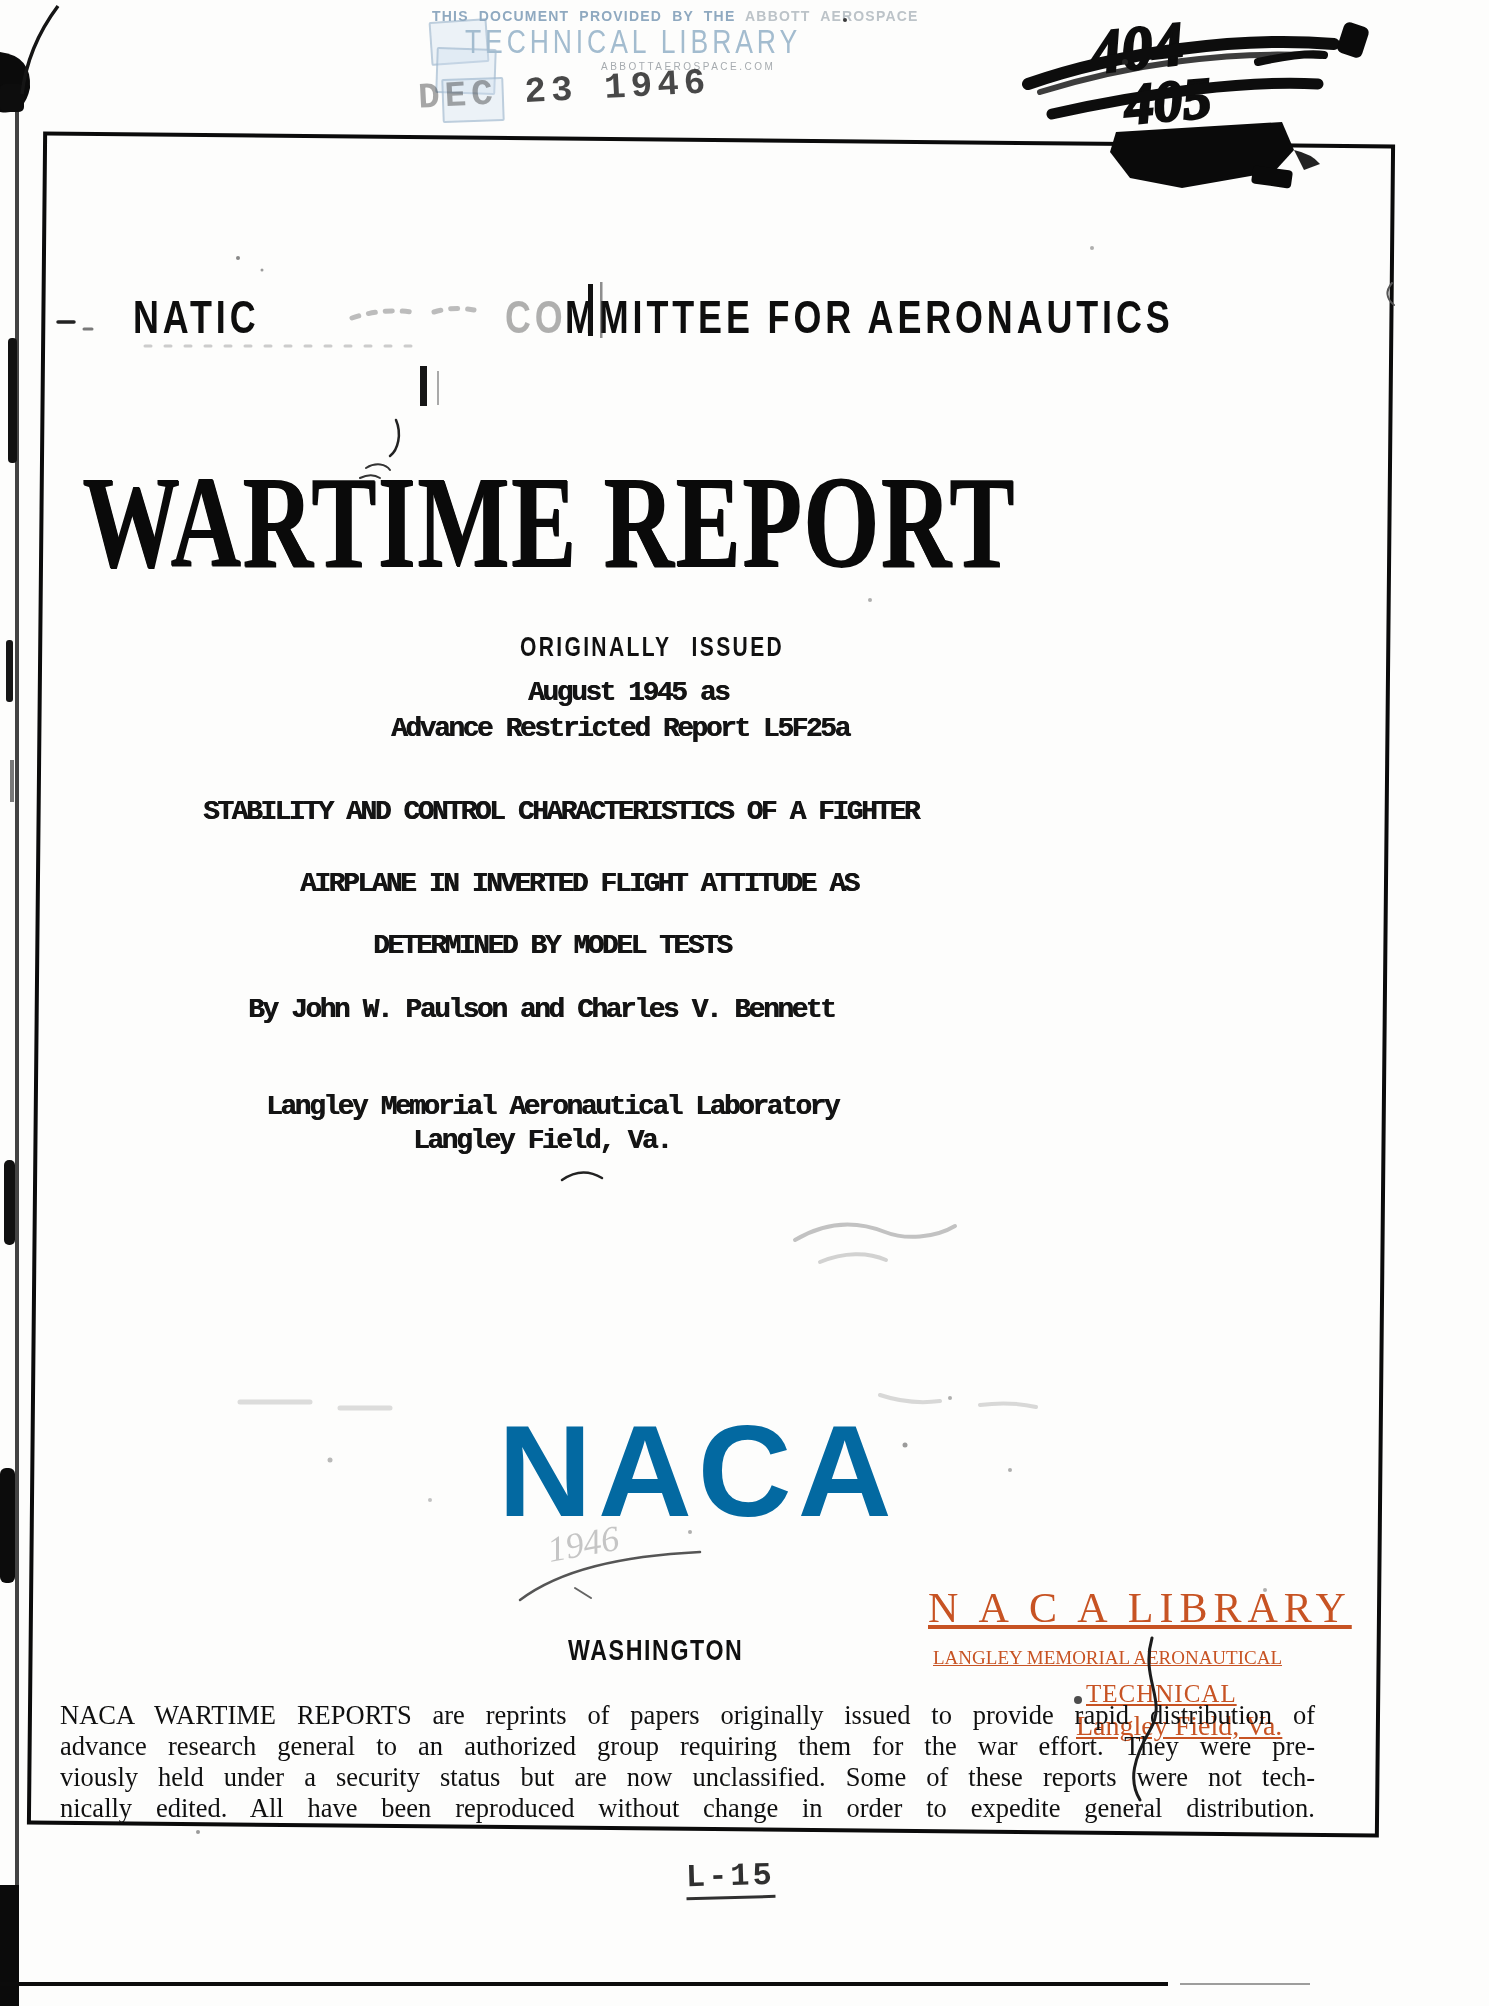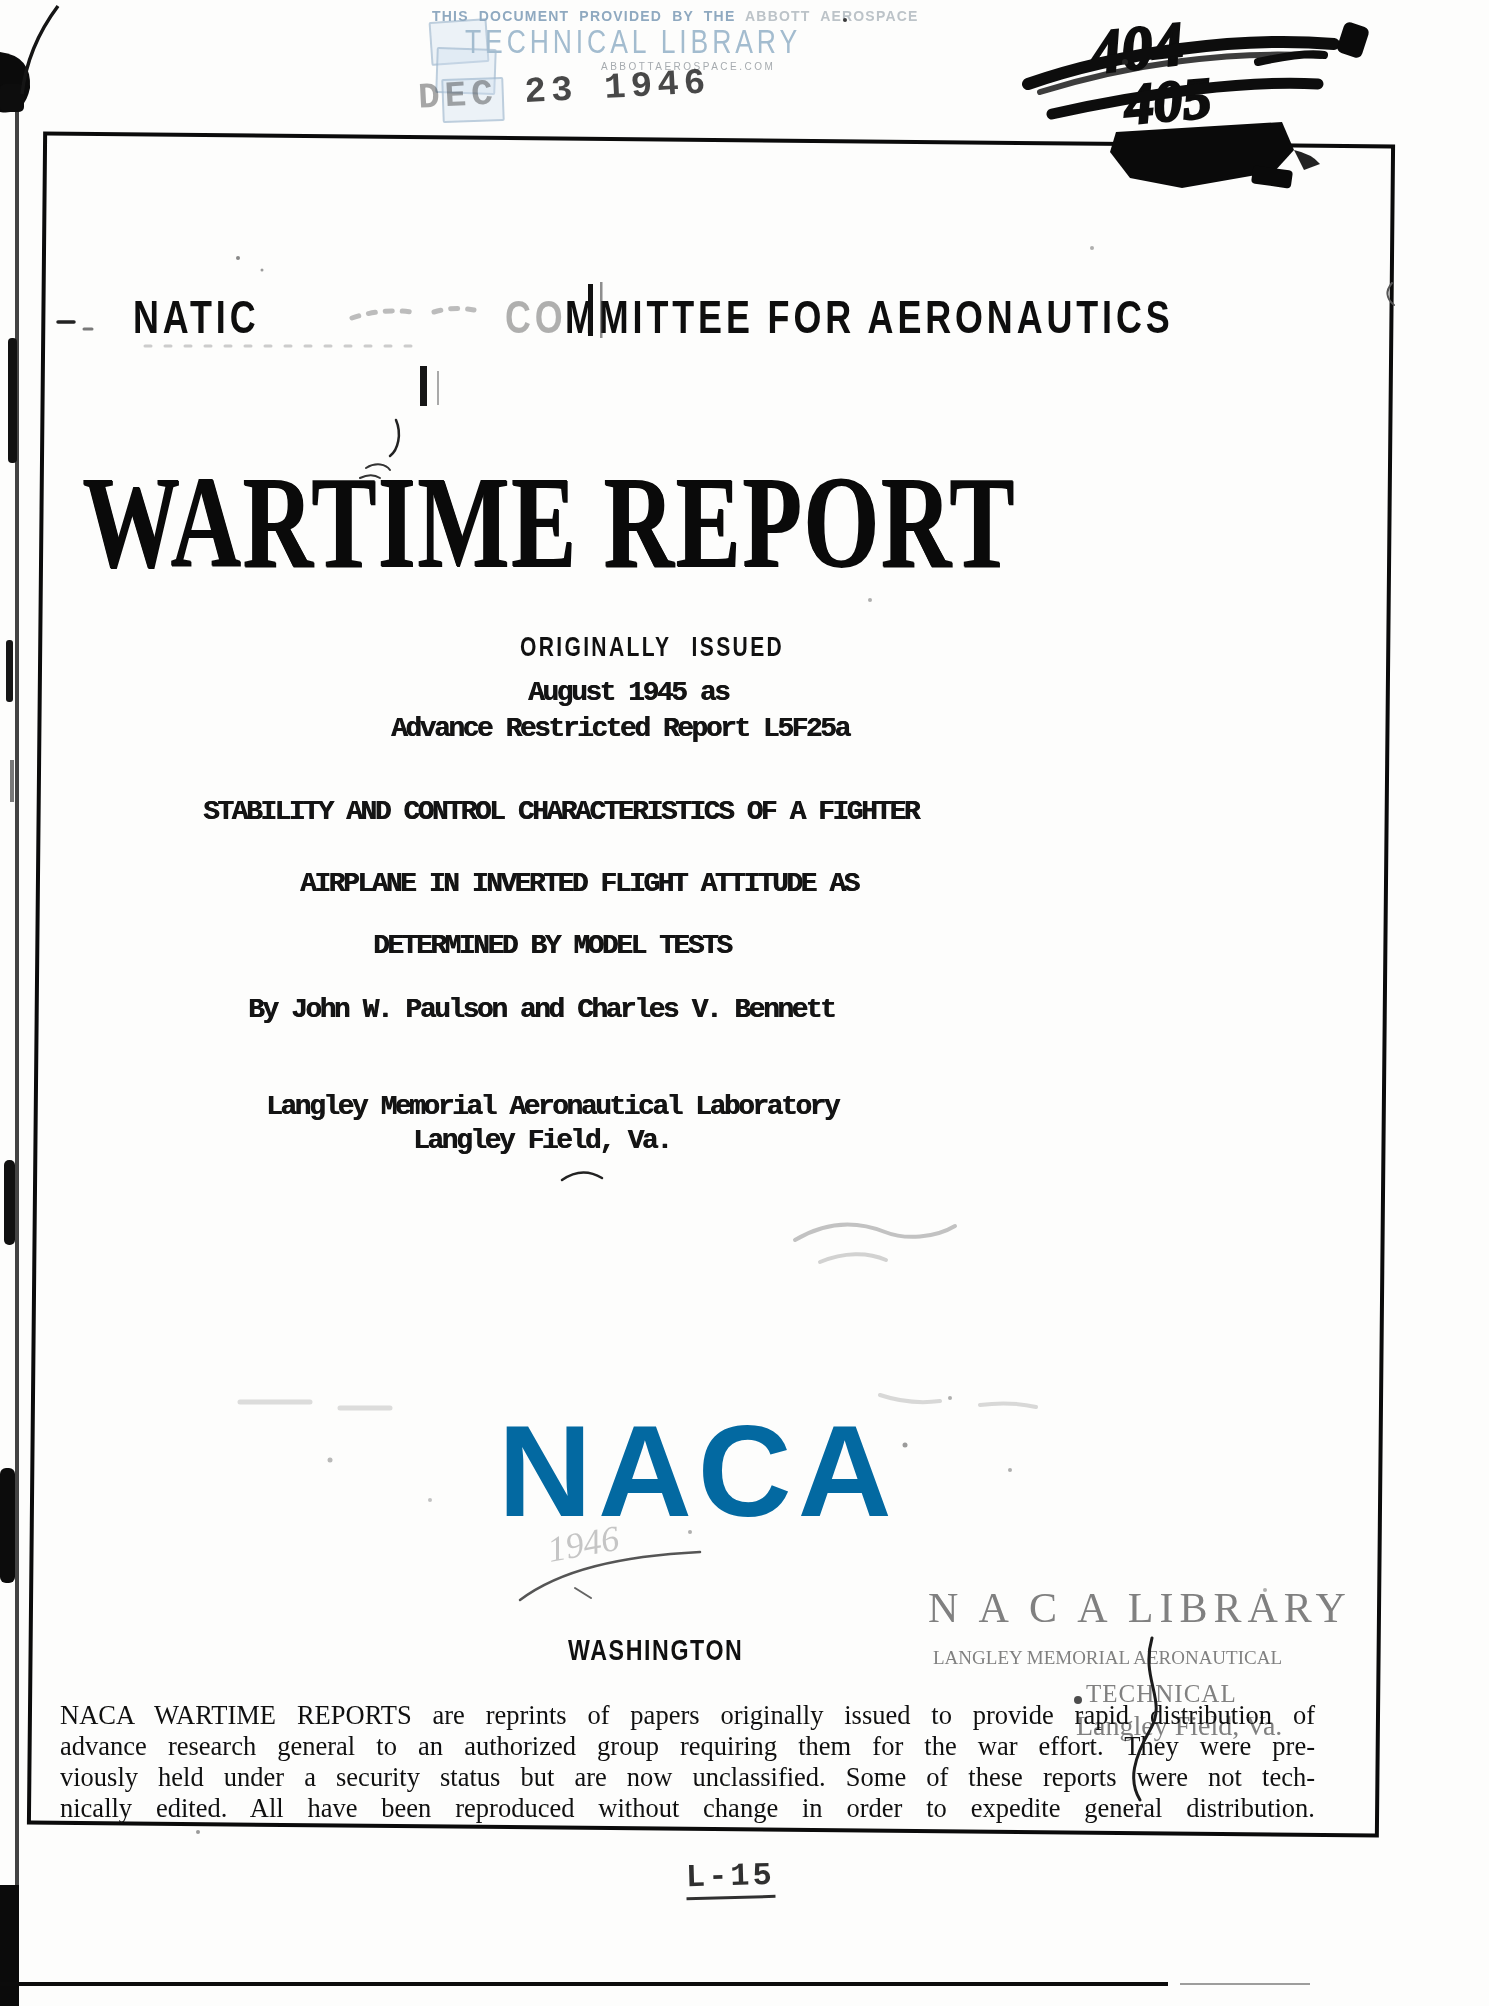--- a/index.html
+++ b/index.html
@@ -66,21 +66,21 @@
   .tw-affil1{left:266px;top:1090px;}
   .tw-affil2{left:413px;top:1124px;}
 
   .naca-logo{
     left:498px;top:1406px;font-size:130px;font-weight:bold;letter-spacing:6px;line-height:1;
     color:#0369a1;
   }
 
   .washington{left:568px;top:1634px;font-size:29px;font-weight:bold;letter-spacing:2px;color:#101010;}
 
-  .stamp{color:#737373;opacity:.9;white-space:nowrap;}
+  .stamp{color:#c2410c;opacity:.9;white-space:nowrap;text-decoration:underline;}
   .stamp1{left:928px;top:1584px;font-size:42px;letter-spacing:6px;}
   .stamp2{left:933px;top:1647px;font-size:19px;letter-spacing:0px;}
   .stamp3{left:1086px;top:1680px;font-size:25px;letter-spacing:1px;}
   .stamp4{left:1076px;top:1710px;font-size:28px;}
 
   .footer-par{left:60px;top:1700px;width:1255px;color:#101010;}
   .footer-par .ln{
     font-size:26.5px;line-height:31px;text-align:justify;text-align-last:justify;
     white-space:nowrap0;
   }

